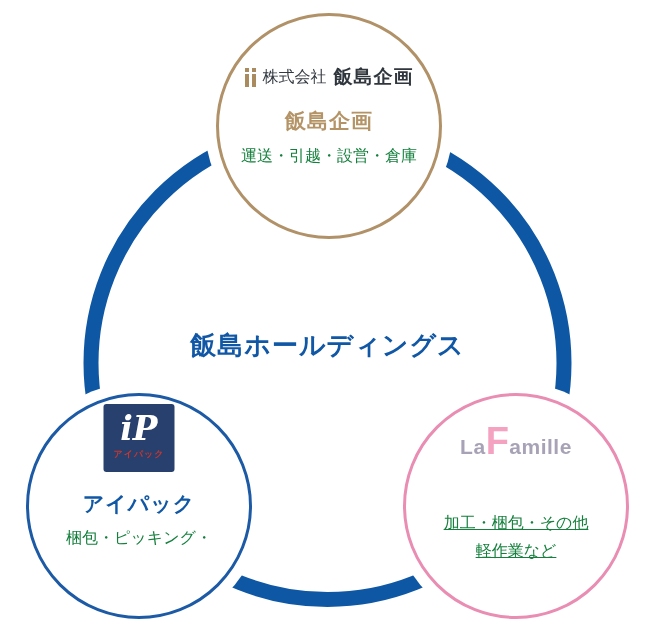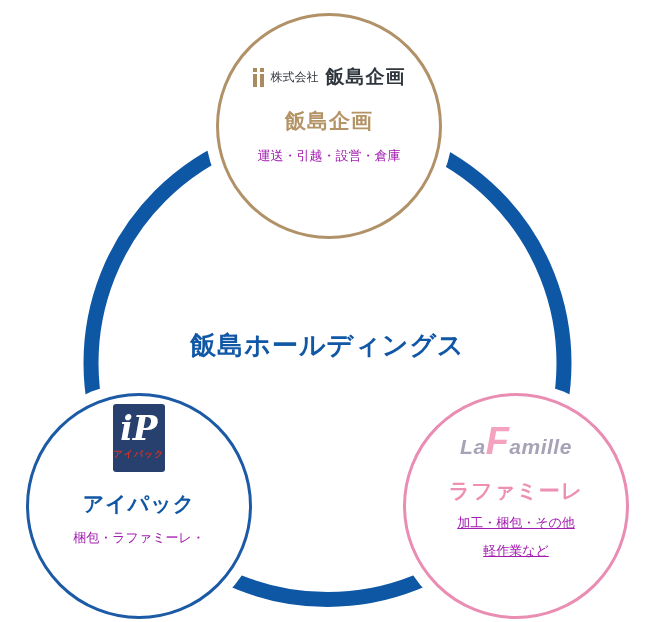--- a/index.html
+++ b/index.html
@@ -28,62 +28,62 @@
   .title {
     position:absolute; left:0; right:0; text-align:center;
     font-weight:bold; font-size:21px; line-height:30px; letter-spacing:1px;
   }
   .title-gold { color:#b49467; top:104px; }
   .title-blue { color:#1057a5; top:107px; }
   .title-pink { color:#ee8fb4; top:94px; }
 
   .desc {
     position:absolute; left:0; right:0; text-align:center;
-    font-size:13px; line-height:28px; color:#a21caf;
+    font-size:16px; line-height:28px; color:#15803d;
   }
   .desc-top { top:140px; }
   .desc-bl  { top:142px; }
   .desc-br  { top:127px;text-decoration:underline; }
 
   
   .logo-row {
     position:absolute; top:62px; left:0; right:0;
     display:flex; justify-content:center; align-items:center; gap:7px;
   }
   .ii-icon { display:flex; gap:3px; align-items:flex-end; }
   .ii-col { display:flex; flex-direction:column; gap:2px; }
   .ii-dot { width:4px; height:4px; background:#a98b5f; }
   .ii-bar { width:4px; height:13px; background:#a98b5f; }
-  .corp-prefix { font-size:12px; color:#333940; }
+  .corp-prefix { font-size:16px; color:#333940; }
   .corp-name {
     font-size:19px; color:#30363d; letter-spacing:1px;
     font-family:"Liberation Serif","DejaVu Serif",serif; font-weight:600;
   }
 
   
   .ip-badge {
     position:absolute; top:22px; left:50%; transform:translateX(-50%);
-    width:52px; height:68px; background:#27406e; border-radius:3px;
+    width:71px; height:68px; background:#27406e; border-radius:3px;
     display:flex; flex-direction:column; align-items:center;
   }
   .ip-script {
     font-family:"DejaVu Serif","Liberation Serif",serif;
     font-style:italic; font-weight:bold; font-size:33px;
     color:#ffffff; line-height:44px; margin-top:3px;
   }
   .ip-sub {
     font-size:9px; font-weight:bold; color:#c8362e;
     letter-spacing:1px; margin-top:-3px; white-space:nowrap;
   }
 
   
   .laf-logo {
     position:absolute; top:40px; left:0; right:0;
     display:flex; justify-content:center; align-items:baseline;
-    font-weight:800; letter-spacing:0.5px;font-style:italic;
+    font-weight:800; letter-spacing:0.5px;
   }
   .laf-gray { font-size:21px; color:#a8a2b6; }
   .laf-f    { font-size:38px; color:#f4a2c0; line-height:1; }
 
   
   .holdings {
     position:absolute; top:328px; left:0; width:100%; text-align:center;
     font-size:26px; font-weight:bold; color:#1057a5; letter-spacing:1px;
   }
 </style>
@@ -121,31 +121,30 @@
   <div class="holdings">飯島ホールディングス</div>
 
   <div class="company company-bl">
     <div class="ring"></div>
     <div class="ip-badge">
       <span class="ip-script">iP</span>
       <span class="ip-sub">アイパック</span>
     </div>
     <div class="title title-blue">アイパック</div>
     <div class="desc desc-bl">
-      <div>梱包・ラファミーレ・</div>
+      <div>梱包・ピッキング・</div>
     </div>
   </div>
 
   <div class="company company-br">
     <div class="ring"></div>
     <div class="laf-logo">
       <span class="laf-gray">La</span>
       <span class="laf-f">F</span>
       <span class="laf-gray">amille</span>
     </div>
-    <div class="title title-pink">ラファミーレ</div>
     <div class="desc desc-br">
       <div>加工・梱包・その他</div>
       <div>軽作業など</div>
     </div>
   </div>
 
 </div>
 
 </body></html>

